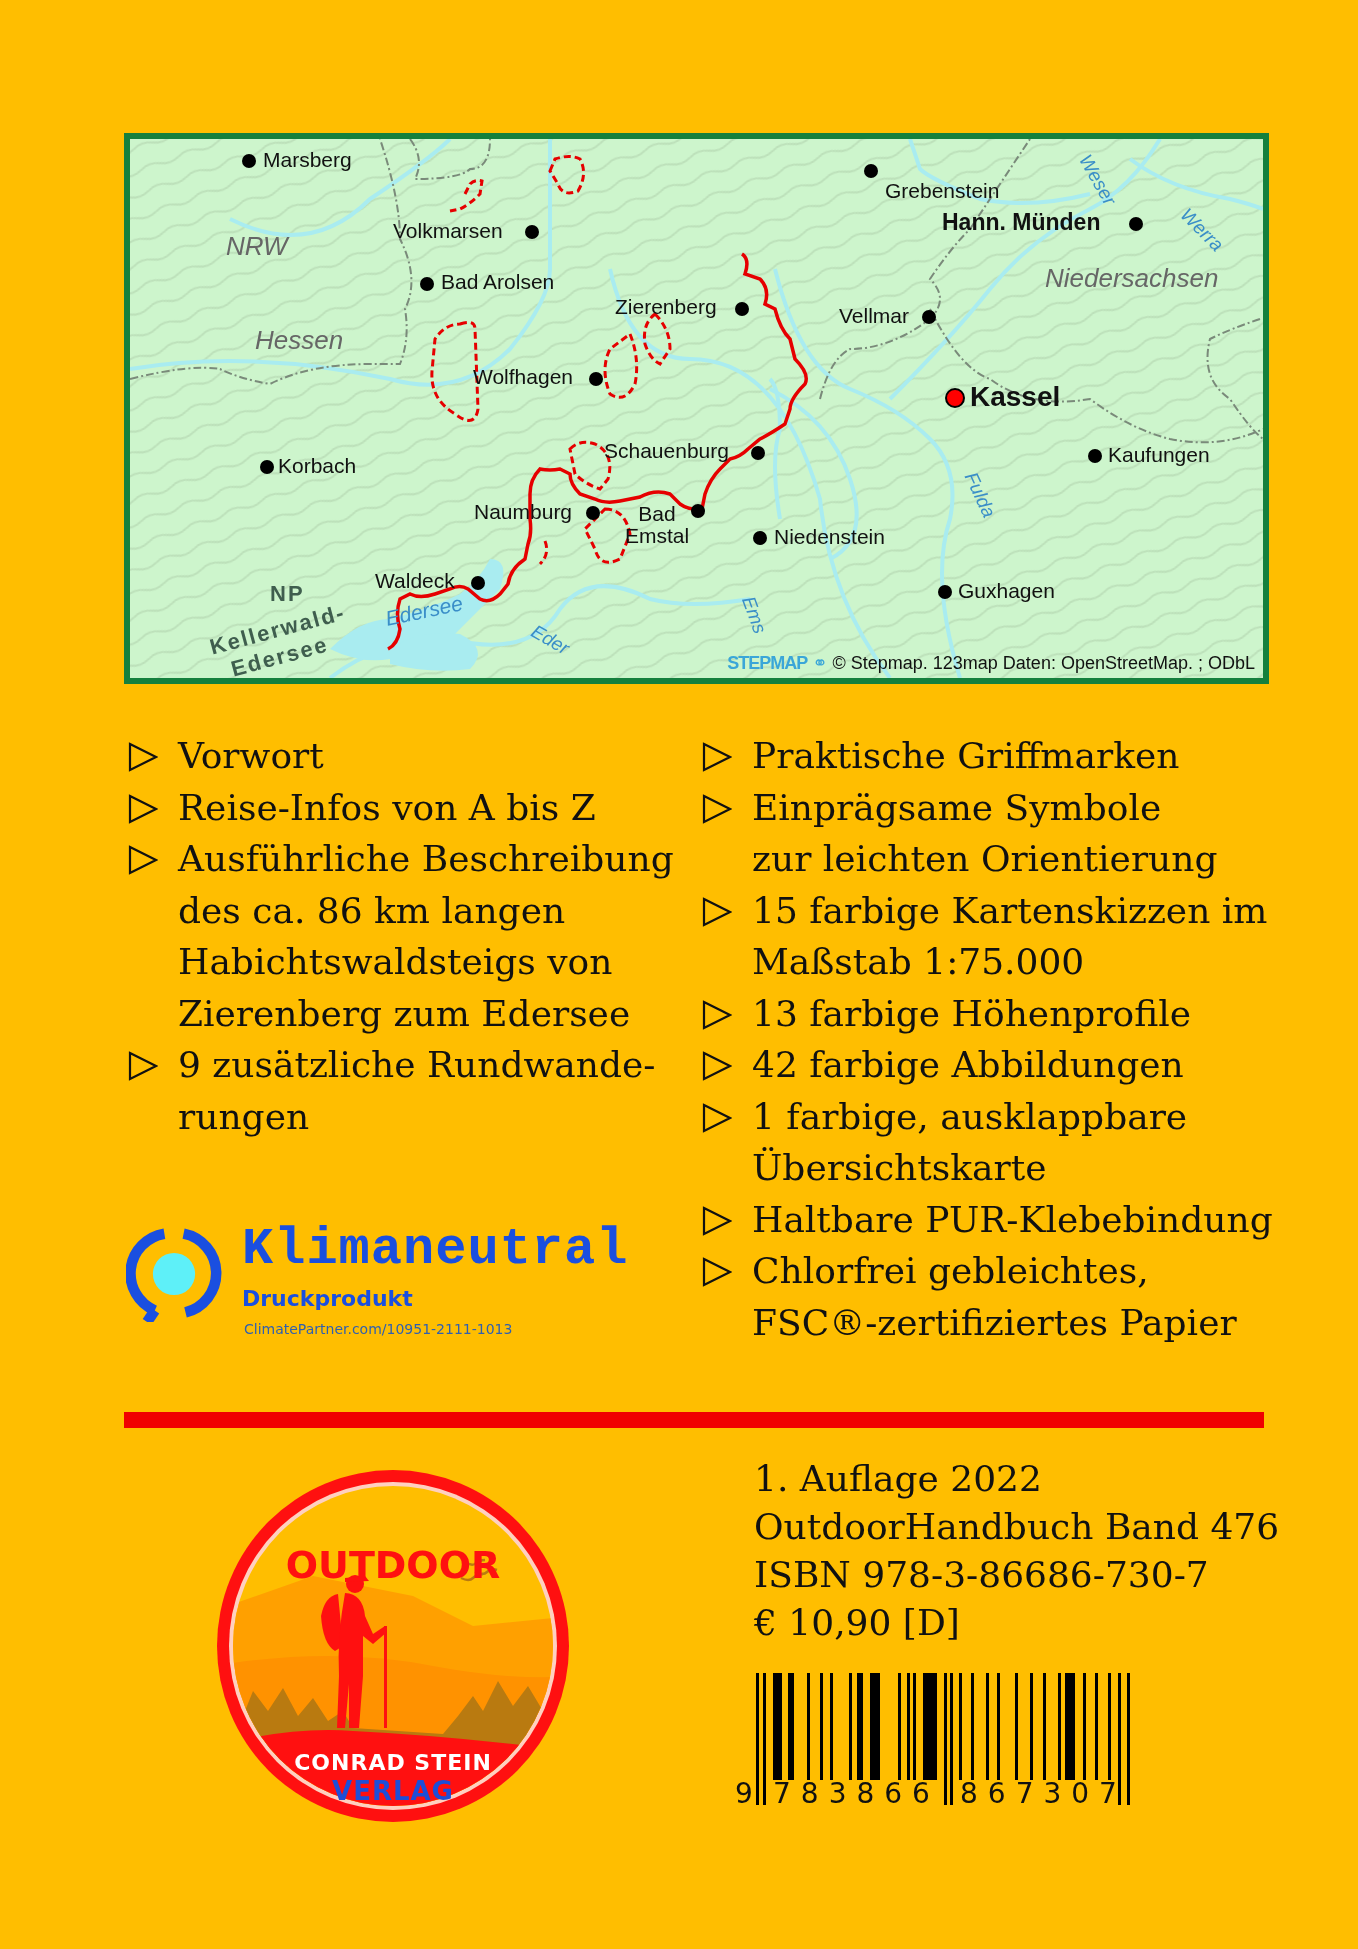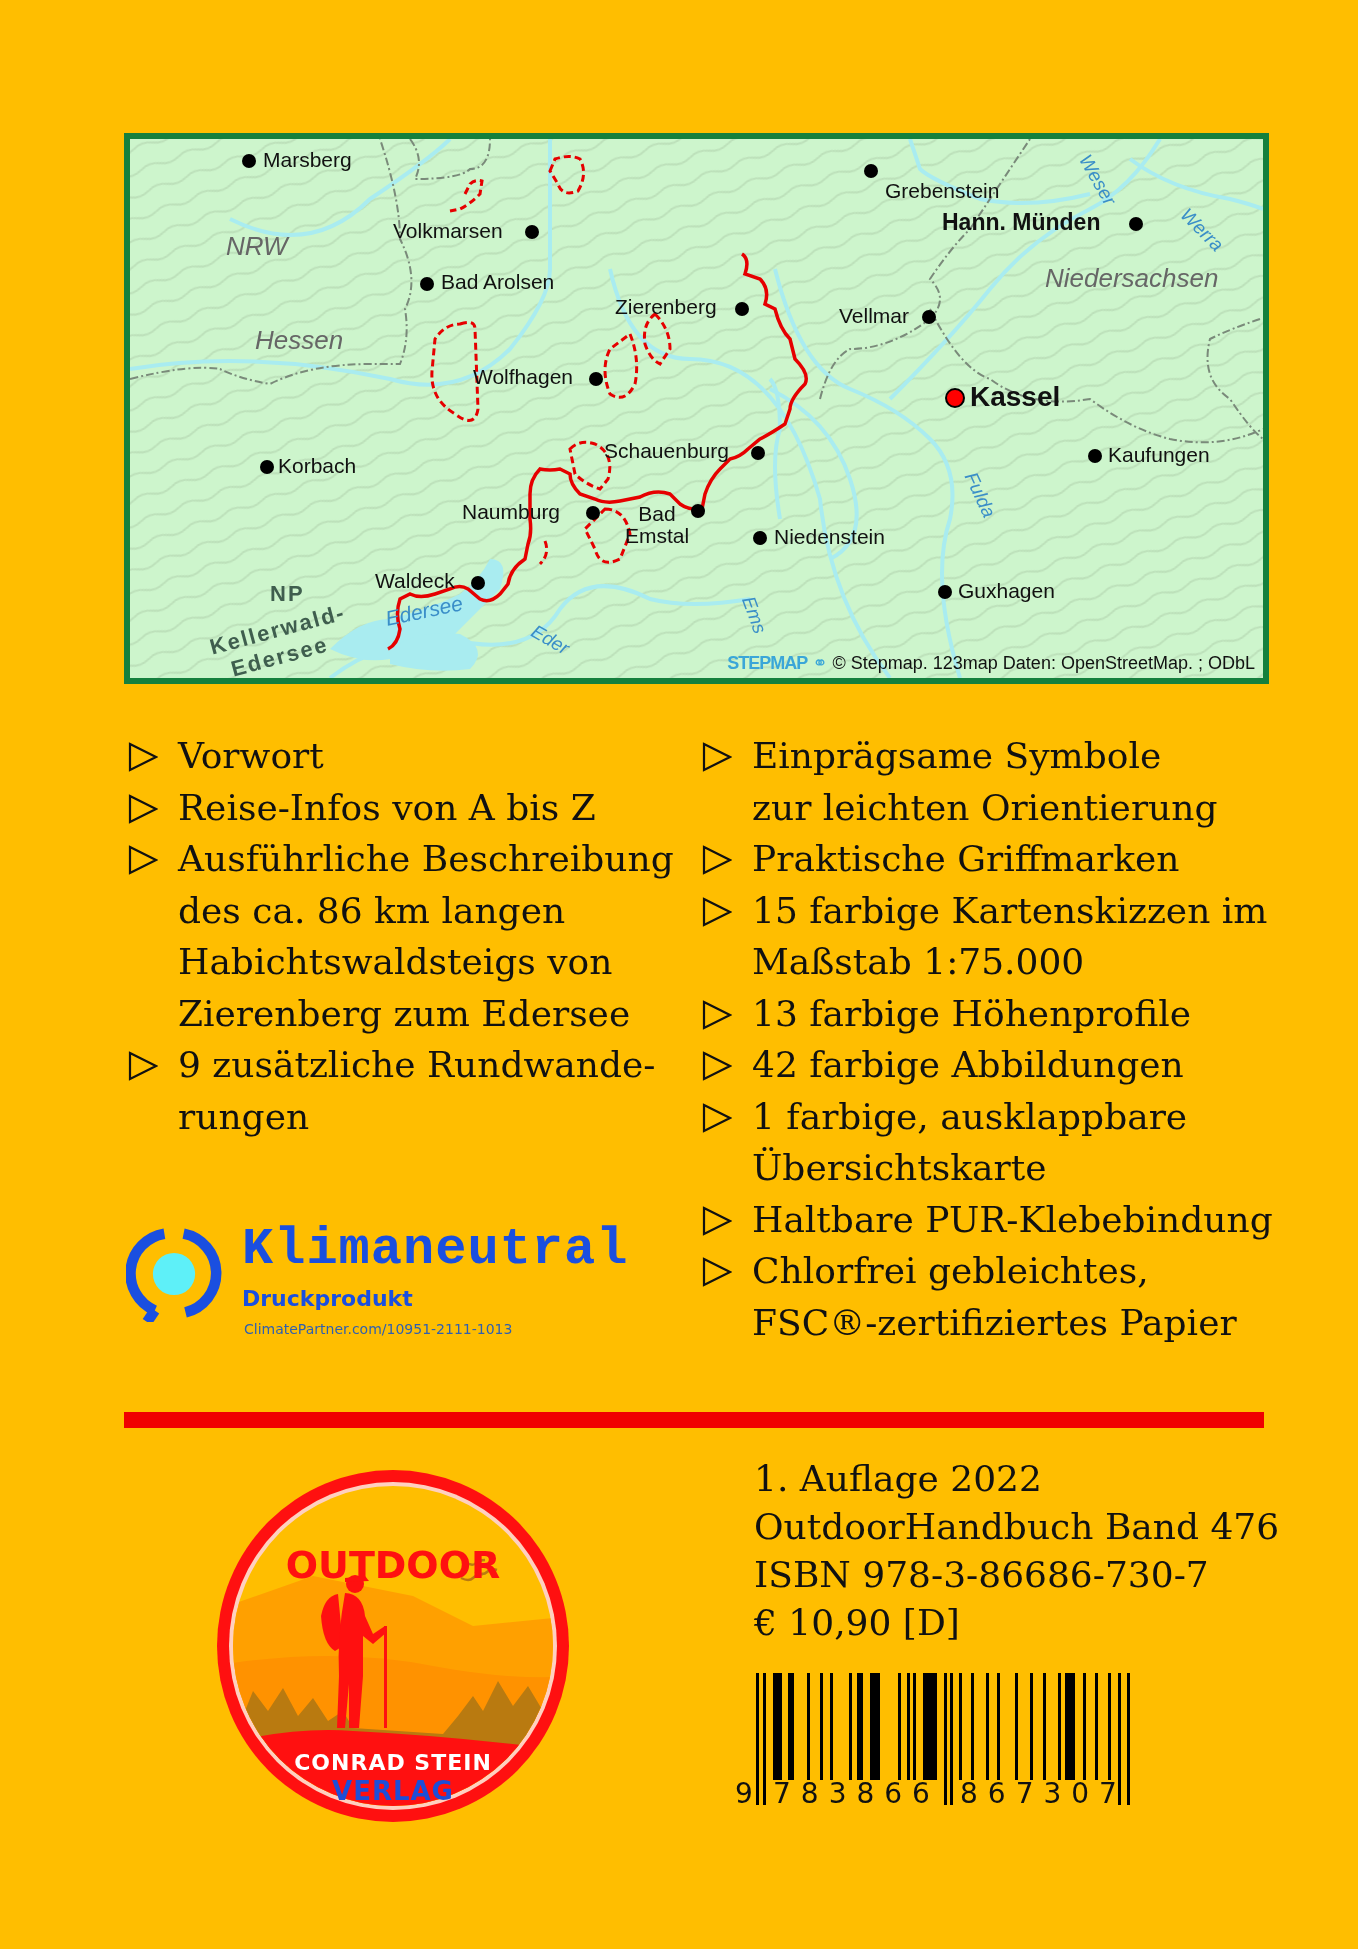--- a/index.html
+++ b/index.html
@@ -106,21 +106,21 @@
   <span class="city" style="left:311px;top:132px;">Bad Arolsen</span>
   <span class="city" style="left:485px;top:157px;">Zierenberg</span>
   <span class="city" style="left:755px;top:20px;margin-top:21px;">Grebenstein</span>
   <span class="city bold" style="left:812px;top:72px;">Hann. Münden</span>
   <span class="city" style="left:709px;top:166px;">Vellmar</span>
   <span class="city" style="left:343px;top:227px;">Wolfhagen</span>
   <span class="city big" style="left:840px;top:244px;">Kassel</span>
   <span class="city" style="left:474px;top:301px;">Schauenburg</span>
   <span class="city" style="left:978px;top:305px;">Kaufungen</span>
   <span class="city" style="left:148px;top:316px;">Korbach</span>
-  <span class="city" style="left:332px;top:362px;">Naumburg</span>
+  <span class="city" style="left:344px;top:362px;">Naumburg</span>
   <span class="city" style="left:492px;top:364px;width:70px;white-space:normal;text-align:center;line-height:22px;">Bad Emstal</span>
   <span class="city" style="left:644px;top:387px;">Niedenstein</span>
   <span class="city" style="left:245px;top:431px;">Waldeck</span>
   <span class="city" style="left:828px;top:441px;">Guxhagen</span>
 
   <span class="region" style="left:96px;top:74px;margin-top:18px;">NRW</span>
   <span class="region" style="left:125px;top:186px;">Hessen</span>
   <span class="region" style="left:915px;top:124px;">Niedersachsen</span>
 
   <span class="river" style="left:940px;top:30px;transform:rotate(60deg);">Weser</span>
@@ -170,28 +170,28 @@
     <span>9 zusätzliche Rundwande-</span><br>
     <span>rungen</span>
   </li>
 </ul>
 
 <ul class="list" style="left:702px;top:730px;width:600px;">
   <li>
     <svg class="tri" viewBox="0 0 30 30">
         <path d="M2 2 L28 15 L2 28 Z" fill="none" stroke="#111" stroke-width="2.2"></path>
       </svg>
+    <span>Praktische Griffmarken</span>
+  </li>
+  <li>
+    <svg class="tri" viewBox="0 0 30 30">
+        <path d="M2 2 L28 15 L2 28 Z" fill="none" stroke="#111" stroke-width="2.2"></path>
+      </svg>
     <span>Einprägsame Symbole</span><br>
     <span>zur leichten Orientierung</span>
-  </li>
-  <li>
-    <svg class="tri" viewBox="0 0 30 30">
-        <path d="M2 2 L28 15 L2 28 Z" fill="none" stroke="#111" stroke-width="2.2"></path>
-      </svg>
-    <span>Praktische Griffmarken</span>
   </li>
   <li>
     <svg class="tri" viewBox="0 0 30 30">
         <path d="M2 2 L28 15 L2 28 Z" fill="none" stroke="#111" stroke-width="2.2"></path>
       </svg>
     <span>15 farbige Kartenskizzen im</span><br>
     <span>Maßstab 1:75.000</span>
   </li>
   <li>
     <svg class="tri" viewBox="0 0 30 30">

